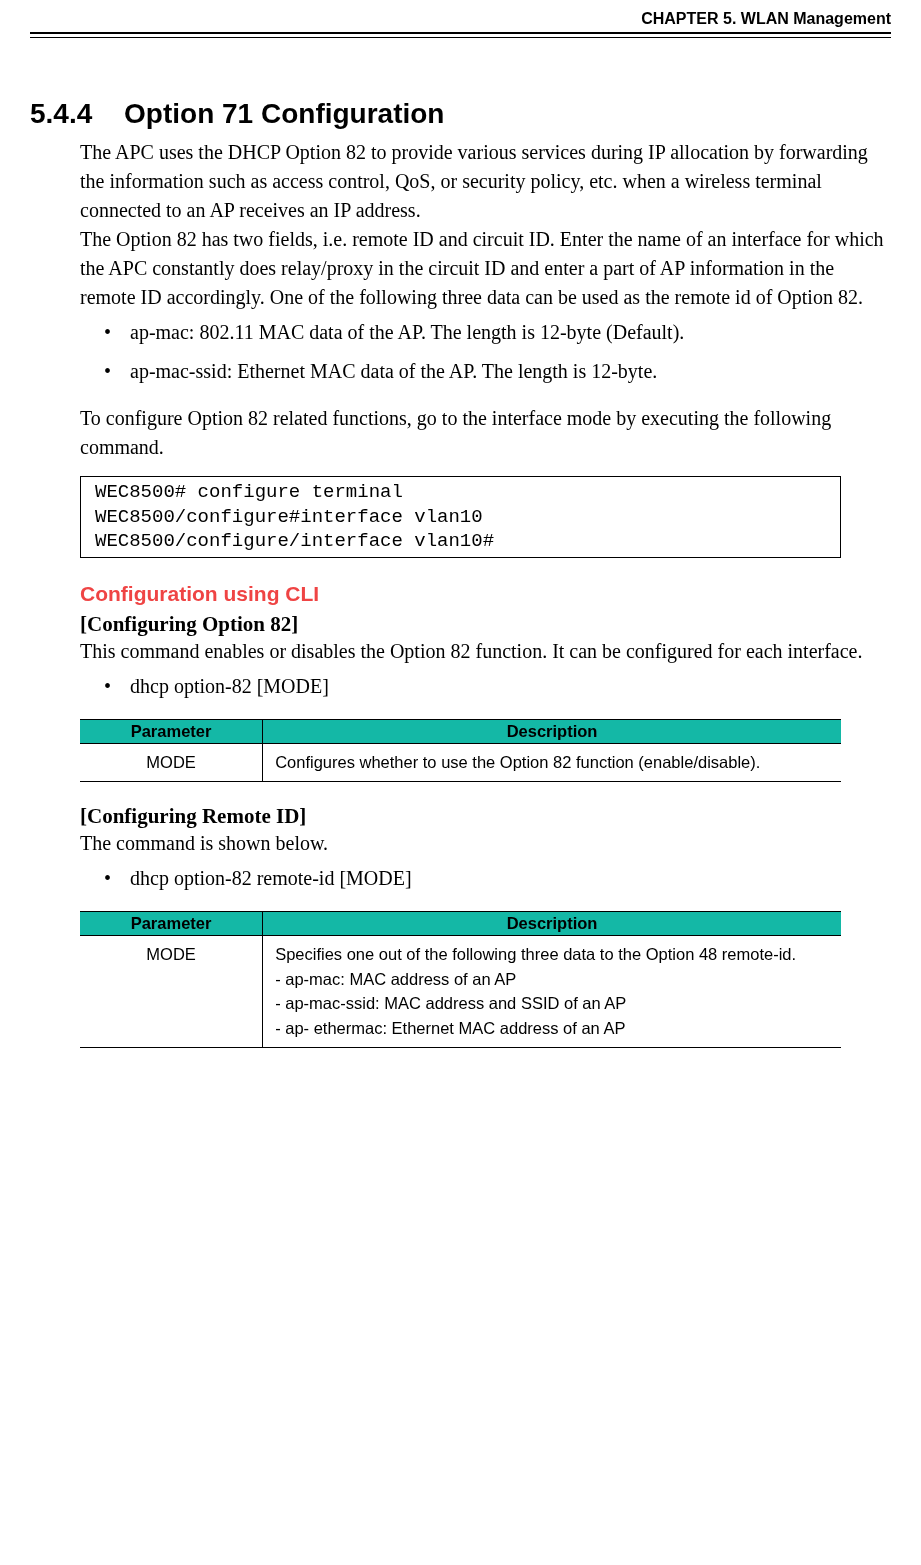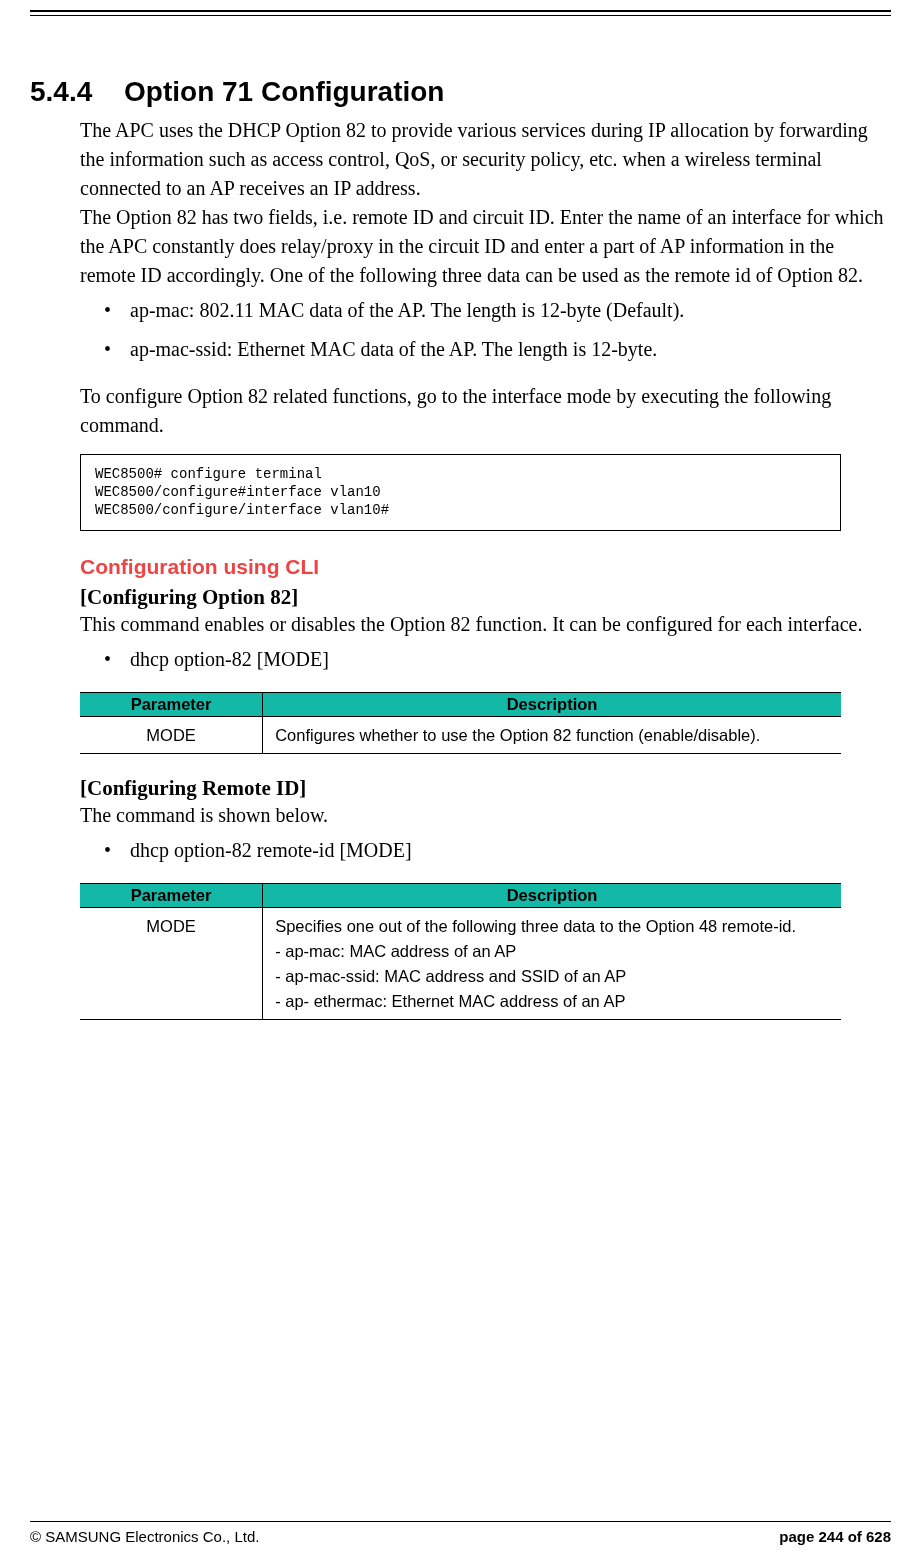--- a/index.html
+++ b/index.html
@@ -68,23 +68,23 @@
     }
     ul.bullets li::before {
       content: "\2022";
       position: absolute;
       left: 4px;
       top: 0;
     }
     .codebox {
       margin: 14px 50px 22px 50px;
       border: 1px solid #000;
-      padding: 10px 14px;
+      padding: 3px 14px;
       font-family: "Courier New", monospace;
-      font-size: 14px;
+      font-size: 19px;
       white-space: pre;
       line-height: 1.3;
     }
     .subhead-blue {
       font-family: Arial, Helvetica, sans-serif;
       font-weight: bold;
       font-size: 21px;
       color: #ef4444;
       margin: 24px 0 6px 50px;
     }
@@ -131,20 +131,21 @@
       font-size: 15px;
       margin-top: auto;
     }
     .footer .right { font-weight: bold; }
   </style>
 </head>
 <body>
 
 <div class="page">
 
+  <div class="page-header">CHAPTER 5. WLAN Management</div>
   <hr class="top-rule">
 
   <div class="content">
 
     <h2 class="section-heading">
       <span class="num">5.4.4</span>
       <span>Option 71 Configuration</span>
     </h2>
 
     <p class="body-text">The APC uses the DHCP Option 82 to provide various services during IP allocation by forwarding the information such as access control, QoS, or security policy, etc. when a wireless terminal connected to an AP receives an IP address.</p>
@@ -205,18 +206,14 @@
           <td style="white-space: pre-line">Specifies one out of the following three data to the Option 48 remote-id.
 - ap-mac: MAC address of an AP
 - ap-mac-ssid: MAC address and SSID of an AP
 - ap- ethermac: Ethernet MAC address of an AP</td>
         </tr>
       </tbody>
     </table>
 
   </div>
 
-  <div class="footer">
-    <span class="left">© SAMSUNG Electronics Co., Ltd.</span>
-    <span class="right">page 244 of 628</span>
-  </div>
 
 </div>
 
 </body></html>

